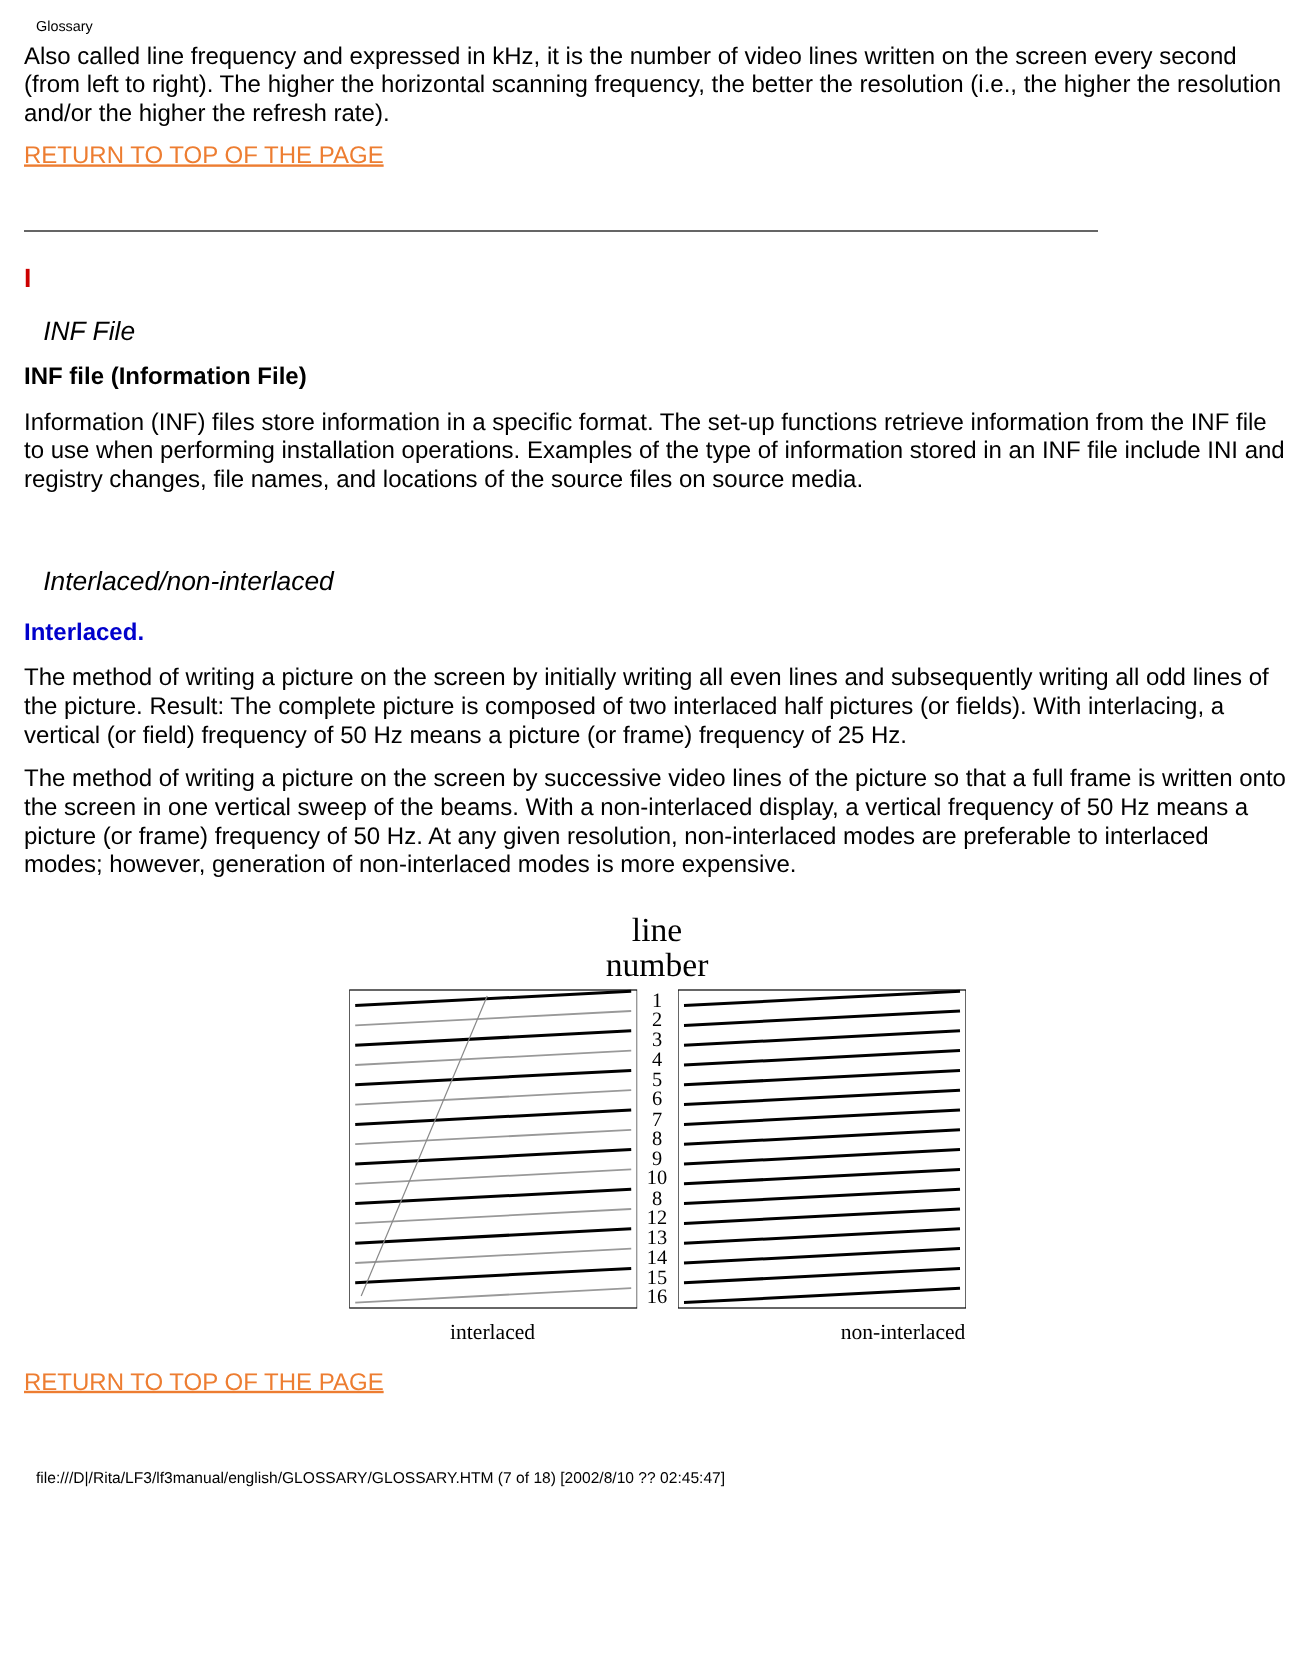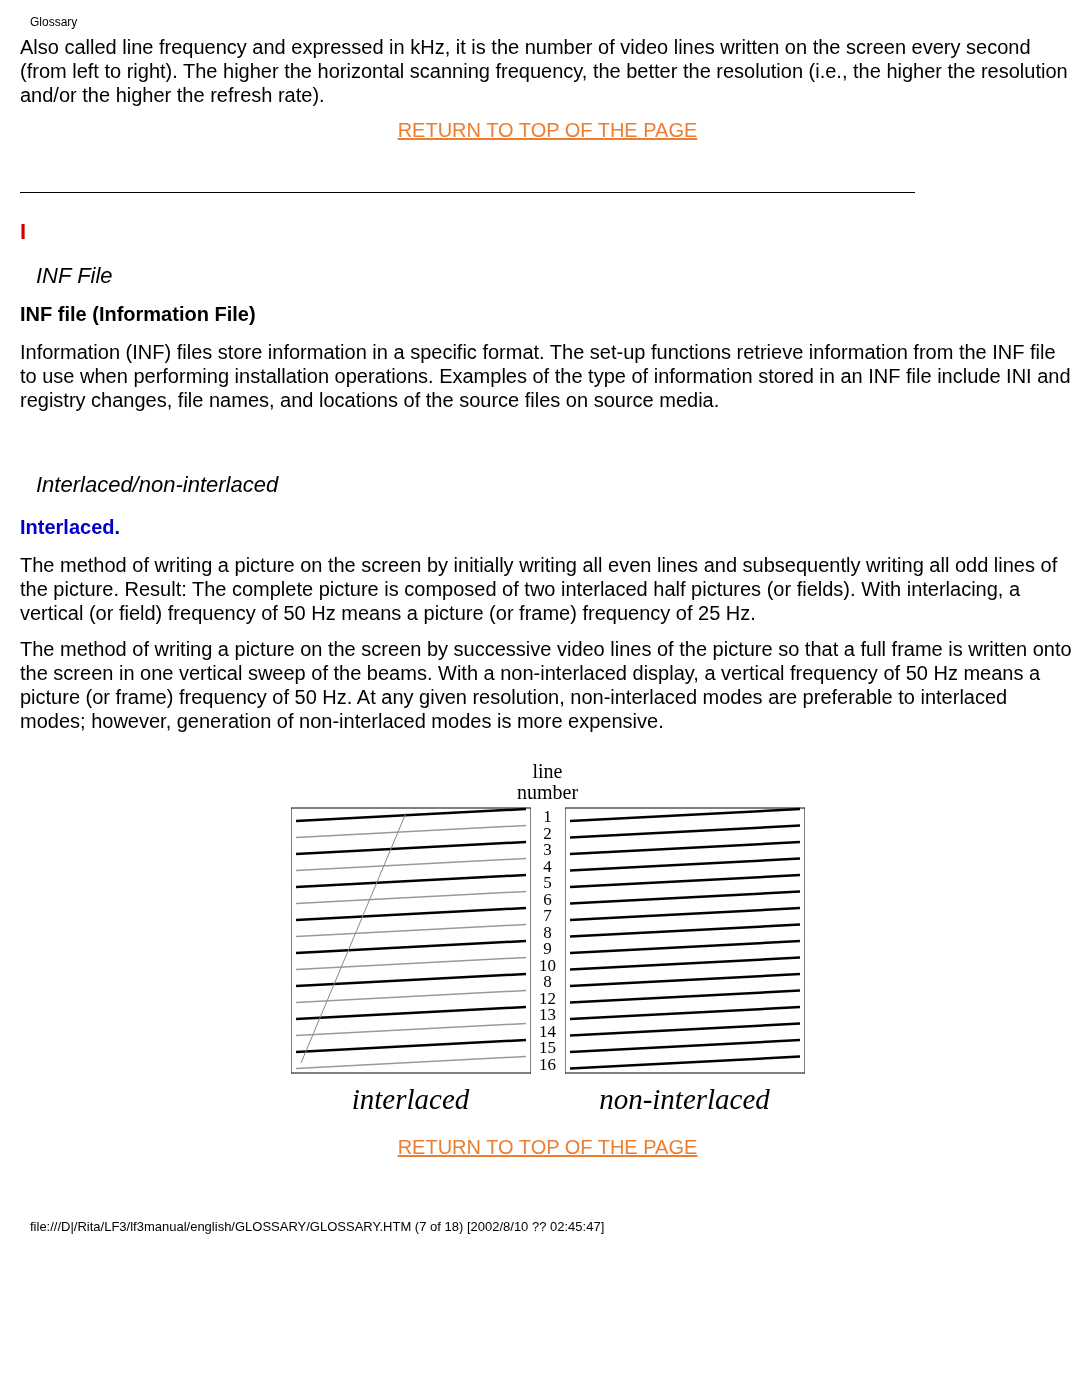--- a/index.html
+++ b/index.html
@@ -16,21 +16,21 @@
   }
   .content {
     padding: 0 5px 0 20px;
   }
   .para {
     font-size: 20px;
     line-height: 1.2;
     margin: 6px 0 12px 0;
   }
   .return-link {
-    text-align: center;
+    text-align: left;
     font-size: 20px;
     margin: 10px 0 50px 0;
   }
   .return-link a, .return-link span {
     color: #ed7d31;
     text-decoration: underline;
     cursor: pointer;
   }
   hr {
     border: none;
@@ -60,21 +60,21 @@
     font-size: 20px;
     margin: 18px 0 14px 0;
   }
   .diagram-wrap {
     display: flex;
     justify-content: center;
     margin: 28px 0 10px 0;
   }
   .diagram-title {
     text-align: center;
-    font-size: 20px;
+    font-size: 28px;
     font-family: "Times New Roman", serif;
     line-height: 1.05;
   }
   .diagram {
     display: flex;
     align-items: flex-start;
     justify-content: center;
   }
   .panel {
     width: 240px;
@@ -87,31 +87,30 @@
     text-align: center;
     font-family: "Times New Roman", serif;
     font-size: 17px;
     line-height: 16.5px;
     padding-top: 6px;
   }
   .caption-row {
     display: flex;
     justify-content: center;
     font-family: "Times New Roman", serif;
-    font-size: 29px;
-    font-style: italic;
+    font-size: 18px;
   }
   .caption-row .cap-left {
     width: 240px; text-align: center;
   }
   .caption-row .cap-mid {
     width: 34px;
   }
   .caption-row .cap-right {
-    width: 240px; text-align: center;
+    width: 240px; text-align: right;
   }
   .footer {
     font-size: 13px;
     padding: 50px 0 0 30px;
   }
 </style>
 </head>
 <body>
 
 <div class="header-small">Glossary</div>

